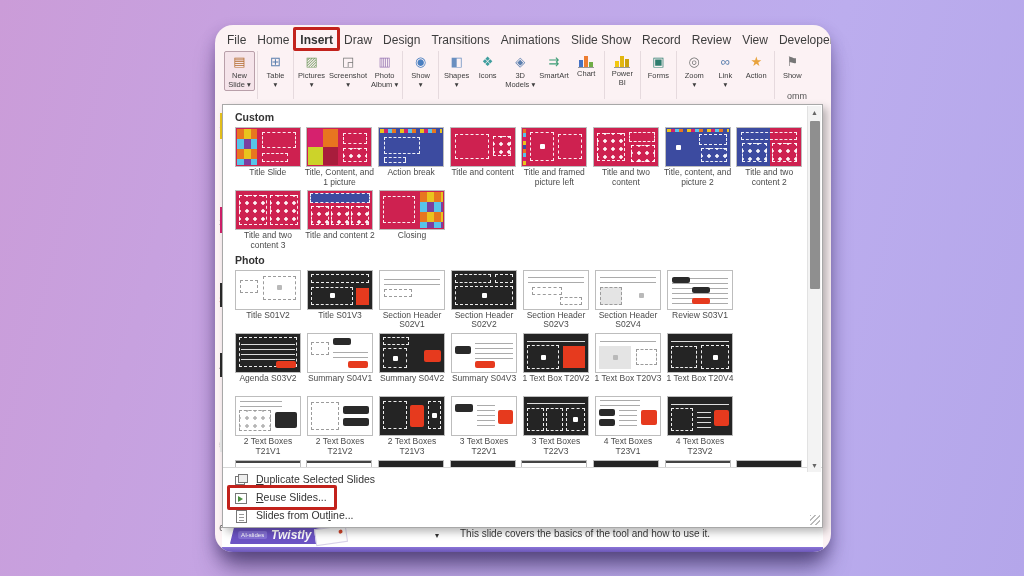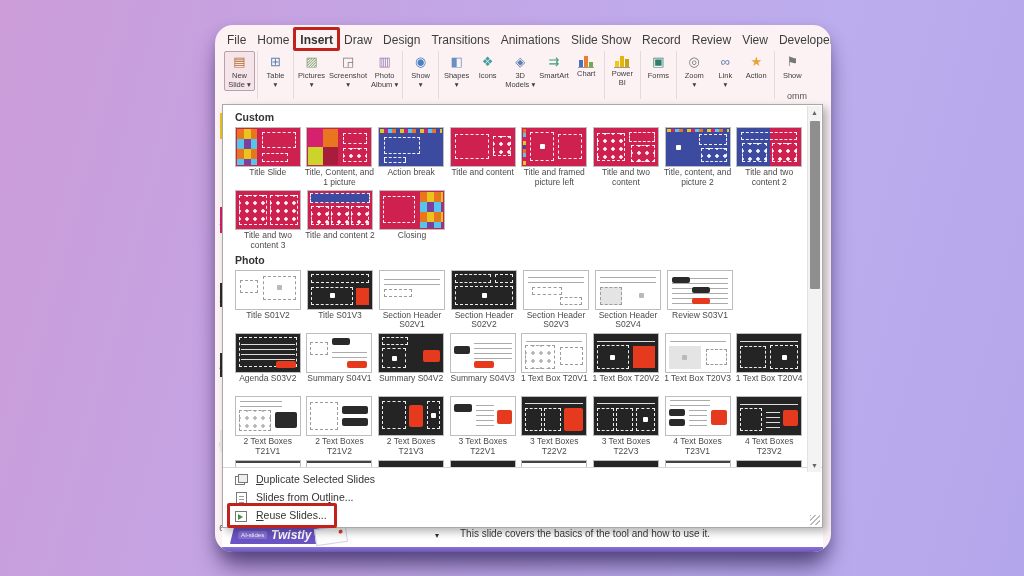--- a/index.html
+++ b/index.html
@@ -444,28 +444,20 @@
             </div>
             <div class="gcell">
               <div class="th" style="background: rgb(255, 255, 255);">
                 <span class="L bar-dk" style="left: 3px; top: 12px; width: 16px; height: 8px;"></span>
                 <span class="L rowsg" style="left: 23px; top: 5px; width: 38px; height: 20px;"></span>
                 <span class="L bar-red" style="left: 23px; top: 27px; width: 20px; height: 7px;"></span>
               </div>
               <div class="glabel">Summary S04V3</div>
             </div>
             <div class="gcell">
-              <div class="th" style="background: rgb(255, 255, 255);">
-                <span class="L rowsg" style="left: 4px; top: 3px; width: 56px; height: 5px;"></span>
-                <span class="L dbg dotsg" style="left: 3px; top: 11px; width: 30px; height: 24px;"></span>
-                <span class="L dbg" style="left: 38px; top: 13px; width: 23px; height: 18px;"></span>
-              </div>
-              <div class="glabel">1 Text Box T20V1</div>
-            </div>
-            <div class="gcell">
               <div class="th" style="background: rgb(36, 36, 36);">
                 <span class="L rowsw" style="left: 3px; top: 3px; width: 58px; height: 5px;"></span>
                 <span class="L dbw dotw" style="left: 3px; top: 11px; width: 32px; height: 24px;"></span>
                 <span class="L f-red rowsw" style="left: 39px; top: 12px; width: 22px; height: 22px;"></span>
               </div>
               <div class="glabel">1 Text Box T20V2</div>
             </div>
             <div class="gcell">
               <div class="th" style="background: rgb(255, 255, 255);">
                 <span class="L rowsg" style="left: 4px; top: 3px; width: 56px; height: 5px;"></span>
@@ -508,29 +500,20 @@
               </div>
               <div class="glabel">2 Text Boxes T21V3</div>
             </div>
             <div class="gcell">
               <div class="th" style="background: rgb(255, 255, 255);">
                 <span class="L bar-dk" style="left: 3px; top: 7px; width: 18px; height: 8px;"></span>
                 <span class="L rowsg" style="left: 25px; top: 7px; width: 18px; height: 22px;"></span>
                 <span class="L bar-red" style="left: 46px; top: 13px; width: 15px; height: 14px;"></span>
               </div>
               <div class="glabel">3 Text Boxes T22V1</div>
-            </div>
-            <div class="gcell">
-              <div class="th" style="background: rgb(36, 36, 36);">
-                <span class="L rowsw" style="left: 3px; top: 3px; width: 58px; height: 4px;"></span>
-                <span class="L dbw" style="left: 3px; top: 11px; width: 17px; height: 23px;"></span>
-                <span class="L dbw" style="left: 22px; top: 11px; width: 17px; height: 23px;"></span>
-                <span class="L bar-red" style="left: 42px; top: 11px; width: 19px; height: 23px;"></span>
-              </div>
-              <div class="glabel">3 Text Boxes T22V2</div>
             </div>
             <div class="gcell">
               <div class="th" style="background: rgb(36, 36, 36);">
                 <span class="L rowsw" style="left: 3px; top: 3px; width: 58px; height: 4px;"></span>
                 <span class="L dbw" style="left: 3px; top: 11px; width: 17px; height: 23px;"></span>
                 <span class="L dbw" style="left: 22px; top: 11px; width: 17px; height: 23px;"></span>
                 <span class="L dbw dotw" style="left: 42px; top: 11px; width: 19px; height: 23px;"></span>
               </div>
               <div class="glabel">3 Text Boxes T22V3</div>
             </div>
@@ -580,27 +563,27 @@
               <div class="pt pt-d"></div>
             </div>
           </div>
         </div>
       <div class="dmenu" id="dmenu">
           <div class="mi">
             <span class="mi-icon mi-duplicate"></span>
             <span><u>D</u>uplicate Selected Slides</span>
           </div>
           <div class="mi">
-            <span class="mi-icon mi-outline"></span>
-            <span>Slides from Out<u>l</u>ine...</span>
-          </div>
-          <div class="mi">
             <span class="mi-icon mi-reuse"></span>
             <span><u>R</u>euse Slides...</span>
             <span class="hl-box" style="left: 4px; top: -3px; width: 104px; height: 19px;"></span>
+          </div>
+          <div class="mi">
+            <span class="mi-icon mi-outline"></span>
+            <span>Slides from Out<u>l</u>ine...</span>
           </div>
         </div>
       <div class="vsb">
         <div class="vsb-btn vsb-up">▲</div>
         <div class="vsb-thumb"></div>
         <div class="vsb-btn vsb-dn">▼</div>
       </div>
       <div class="grip"></div>
     </div>
 

